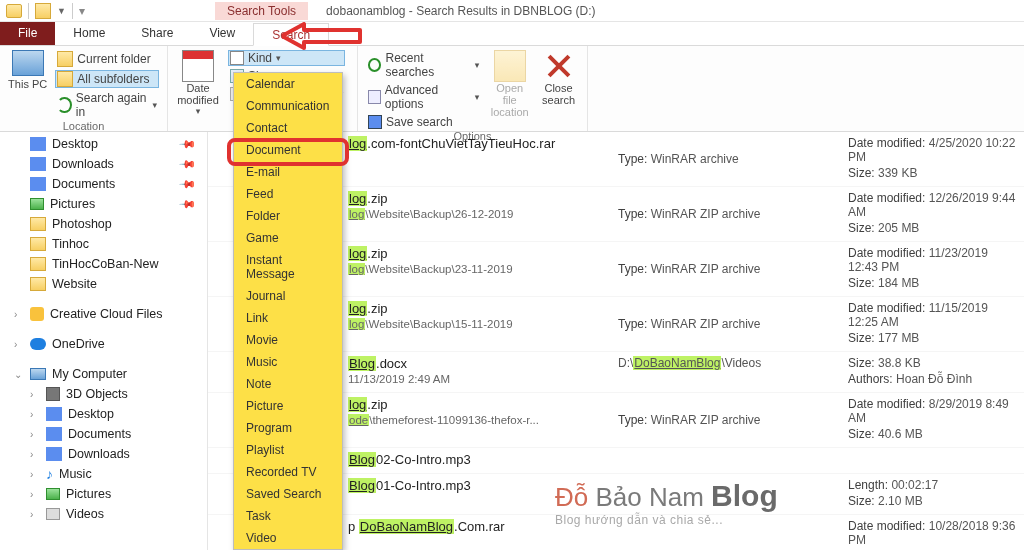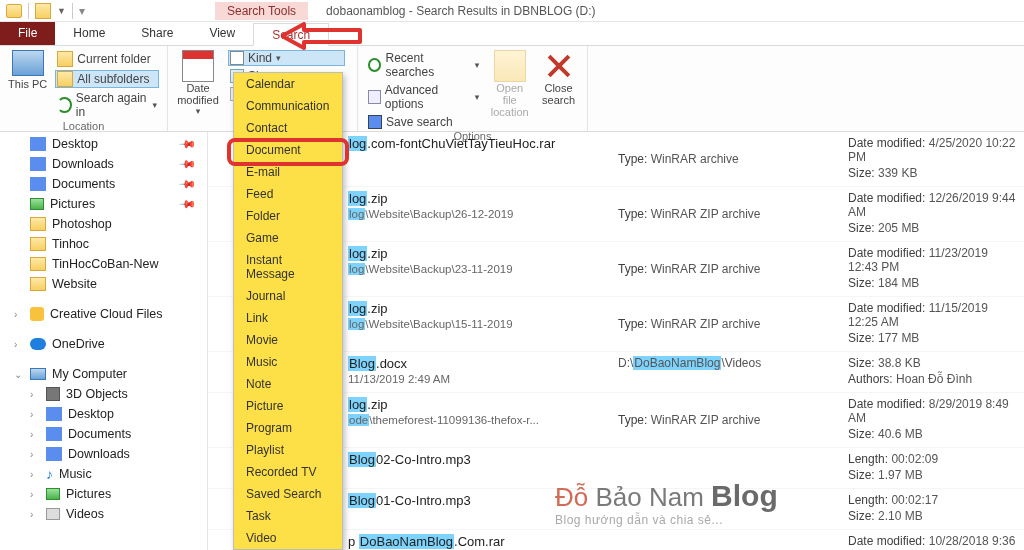--- a/index.html
+++ b/index.html
@@ -80,21 +80,21 @@
 
   
   .results { flex: 1; position: relative; overflow: hidden; }
   .row { display: flex; padding: 4px 6px 4px 140px; border-top: 1px solid #f5f5f5; font-size: 12px; color: #444; }
   .row:first-of-type { border-top: none; }
   .col-main { width: 270px; }
   .col-mid { width: 230px; }
   .col-right { flex: 1; }
   .fname { font-size: 13px; color: #222; margin-bottom: 2px; }
   .fsub { color: #666; font-size: 11.5px; }
-  mark { background: #7dd3fc; color: inherit; padding: 0 1px; }
+  mark { background: #bef264; color: inherit; padding: 0 1px; text-decoration: underline; }
   .meta-line { color: #555; margin-bottom: 2px; }
   .meta-label { color: #404040; }
 
   
   .watermark { position: absolute; left: 555px; top: 479px; z-index: 5; pointer-events: none; color: #7a7a7a; }
   .watermark .l1 { font-size: 26px; }
   .watermark .l1 .red { color: #d16b55; }
   .watermark .l1 .big { font-size: 30px; font-weight: 600; color: #6a6a6a; }
   .watermark .l2 { font-size: 12px; color: #a9a9a9; letter-spacing: .5px; }
 
@@ -401,24 +401,20 @@
         <div class="col-right">
           <div class="meta-line"><span class="meta-label">Date modified:</span> 8/29/2019 8:49 AM</div>
           <div class="meta-line"><span class="meta-label">Size:</span> 40.6 MB</div>
         </div>
       </div>
       <div class="row">
         <div class="col-main">
           <div class="fname"><mark>Blog</mark>02-Co-Intro.mp3</div>
         </div>
         <div class="col-mid"></div>
-        <div class="col-right">
-          <div class="meta-line"><span class="meta-label">Length:</span> 00:02:09</div>
-          <div class="meta-line"><span class="meta-label">Size:</span> 1.97 MB</div>
-        </div>
       </div>
       <div class="row">
         <div class="col-main">
           <div class="fname"><mark>Blog</mark>01-Co-Intro.mp3</div>
         </div>
         <div class="col-mid"></div>
         <div class="col-right">
           <div class="meta-line"><span class="meta-label">Length:</span> 00:02:17</div>
           <div class="meta-line"><span class="meta-label">Size:</span> 2.10 MB</div>
         </div>

